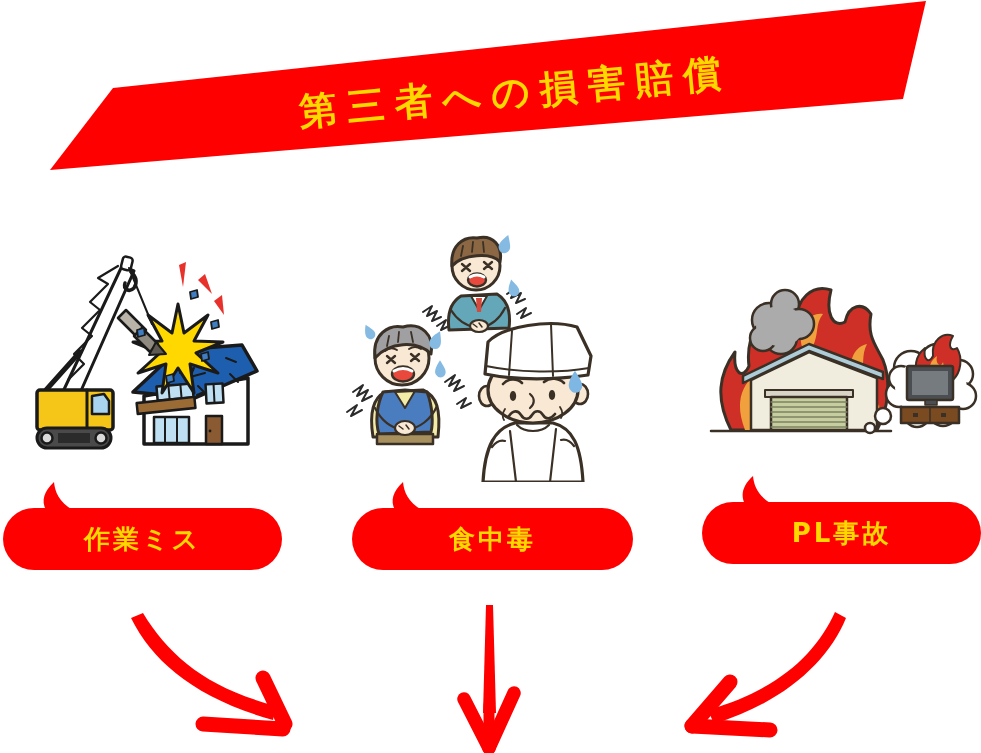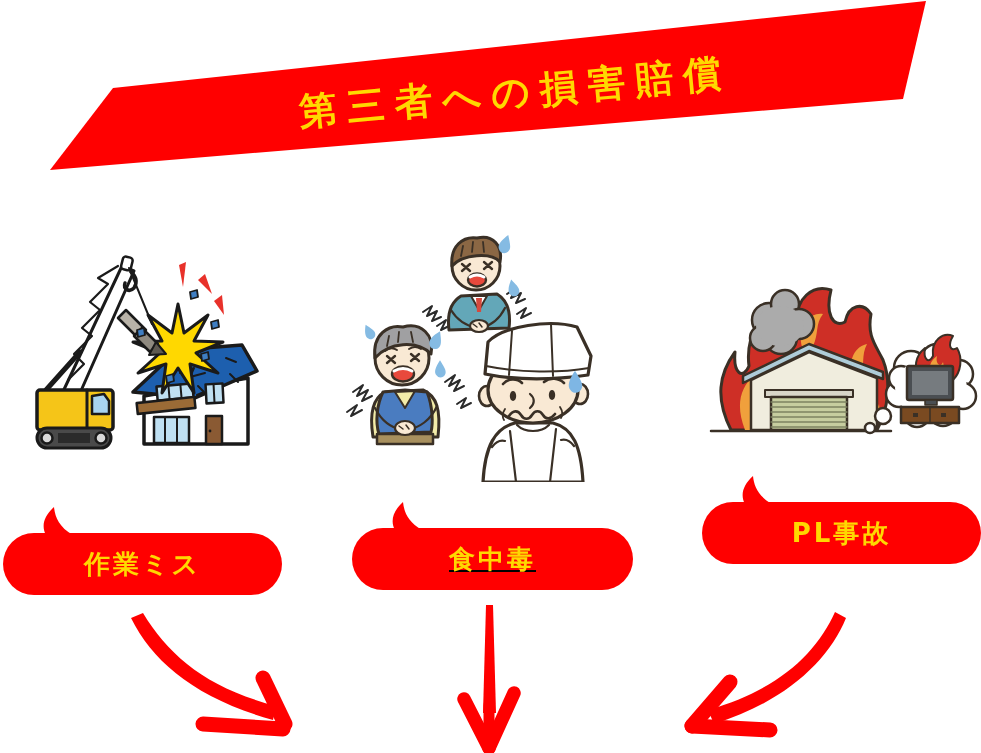--- a/index.html
+++ b/index.html
@@ -19,22 +19,22 @@
   }
   
   .bubble{
     height:62px;border-radius:31px;background:#FF0000;
     display:flex;align-items:center;justify-content:center;
   }
   .bubble .txt{
     color:#FFD800;font-size:26px;font-weight:bold;letter-spacing:3px;white-space:nowrap;
   }
   .bubble .tail{position:absolute;left:36px;top:-26px;width:34px;height:28px;}
-  .bubble1{left:3px;top:533px;width:279px;}
-  .bubble2{left:352px;top:528px;width:281px;text-decoration:underline;}
+  .bubble1{left:3px;top:508px;width:279px;}
+  .bubble2{left:352px;top:508px;width:281px;}
   .bubble3{left:702px;top:502px;width:279px;}
 </style>
 </head>
 <body>
 
 <div class="canvas">
 
   <svg class="abs banner-svg" width="981" height="180" viewBox="0 0 981 180">
     <polygon points="113,88 926,1 903,99 50,170" fill="#FF0000"></polygon>
   </svg>

